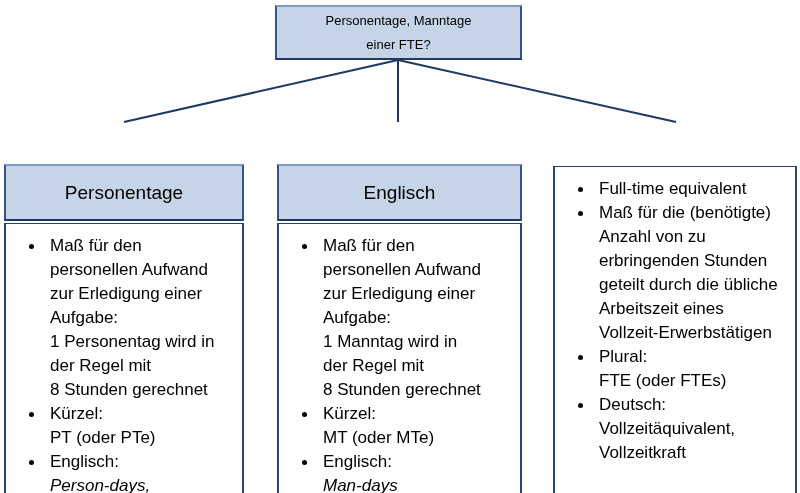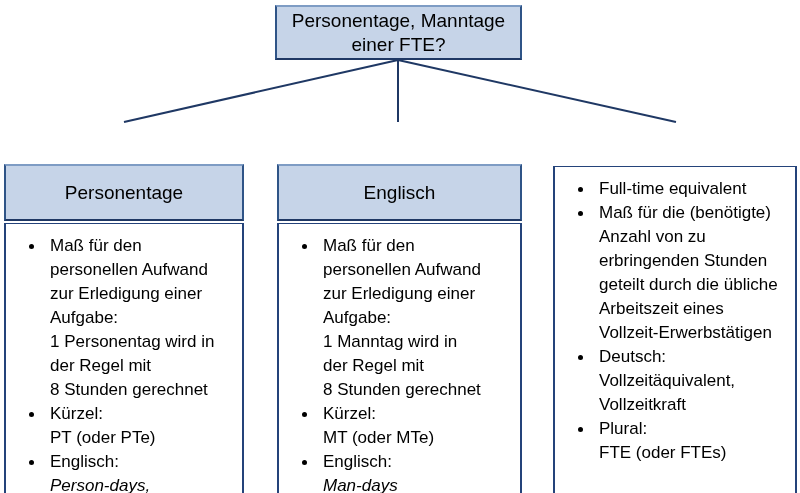--- a/index.html
+++ b/index.html
@@ -13,21 +13,21 @@
   .connectors { position: absolute; left: 0; top: 0; width: 800px; height: 493px; }
 
   .titlebox {
     position: absolute; left: 275px; top: 5px; width: 247px; height: 55px;
     box-sizing: border-box;
     background: #c6d4e8;
     border: 2px solid #2f5487;
     border-top-color: #7e9cc4;
     border-bottom-color: #1f3864;
     display: flex; flex-direction: column; align-items: center; justify-content: center;
-    font-size: 19px; line-height: 24px; text-align: center;
+    font-size: 13px; line-height: 24px; text-align: center;
   }
 
   .col { position: absolute; top: 120px; margin-top: 44px; }
   .col-personentage { left: 4px;   width: 240px; }
   .col-manntage     { left: 277px; width: 245px; }
   .col-fte          { left: 553px; width: 244px; }
 
   .col-header {
     height: 57px; box-sizing: border-box;
     background: #c6d4e8;
@@ -152,28 +152,28 @@
           <div class="line">Anzahl von zu</div>
           <div class="line">erbringenden Stunden</div>
           <div class="line">geteilt durch die übliche</div>
           <div class="line">Arbeitszeit eines</div>
           <div class="line">Vollzeit-Erwerbstätigen</div>
         </div>
       </div>
       <div class="bullet-item">
         <span class="dot"></span>
         <div class="bullet-lines">
-          <div class="line">Deutsch:</div>
-          <div class="line">Vollzeitäquivalent,</div>
-          <div class="line">Vollzeitkraft</div>
+          <div class="line">Plural:</div>
+          <div class="line">FTE (oder FTEs)</div>
         </div>
       </div>
       <div class="bullet-item">
         <span class="dot"></span>
         <div class="bullet-lines">
-          <div class="line">Plural:</div>
-          <div class="line">FTE (oder FTEs)</div>
+          <div class="line">Deutsch:</div>
+          <div class="line">Vollzeitäquivalent,</div>
+          <div class="line">Vollzeitkraft</div>
         </div>
       </div>
     </div>
   </div>
 
 </div>
 
 </body></html>

